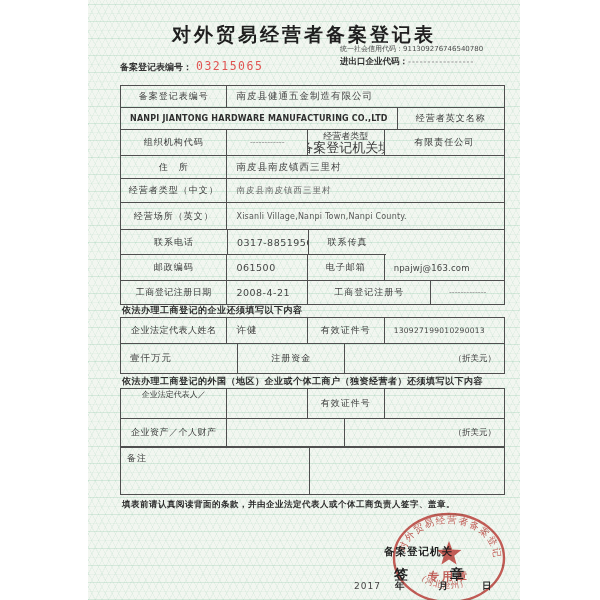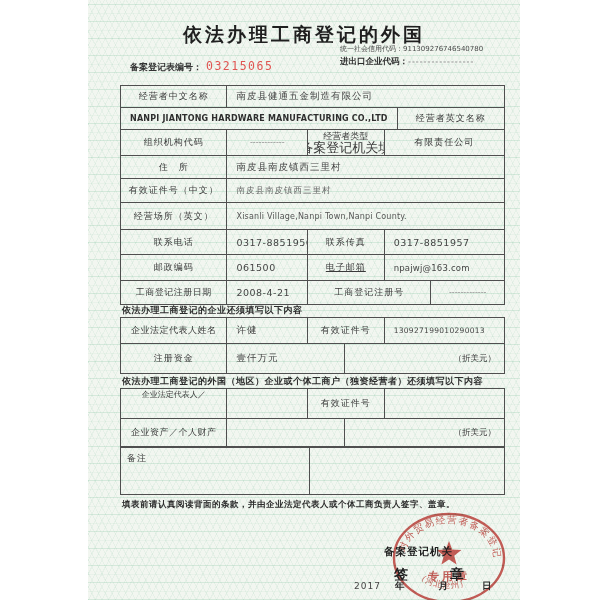--- a/index.html
+++ b/index.html
@@ -16,21 +16,21 @@
       repeating-linear-gradient(0deg, rgba(110,185,145,0.22) 0px, rgba(110,185,145,0.22) 1px, rgba(0,0,0,0) 1px, rgba(0,0,0,0) 17px),
       repeating-linear-gradient(63deg, rgba(120,190,155,0.10) 0px, rgba(120,190,155,0.10) 1px, rgba(0,0,0,0) 1px, rgba(0,0,0,0) 6px),
       repeating-linear-gradient(-63deg, rgba(120,190,155,0.10) 0px, rgba(120,190,155,0.10) 1px, rgba(0,0,0,0) 1px, rgba(0,0,0,0) 6px),
       repeating-linear-gradient(0deg, rgba(0,0,0,0) 0px, rgba(0,0,0,0) 8px, rgba(110,185,145,0.07) 8px, rgba(110,185,145,0.07) 9px, rgba(0,0,0,0) 9px, rgba(0,0,0,0) 17px);
   }
   .abs { position:absolute; }
   #title {
     left:0; top:22px; width:100%; text-align:center;
     font-size:19px; font-weight:bold; letter-spacing:3px; color:#1f1f1f;
   }
-  #hdr-left { left:42px; top:59px; font-size:9px; font-weight:bold; color:#333; white-space:nowrap;text-align:center; }
+  #hdr-left { left:32px; top:59px; font-size:9px; font-weight:bold; color:#333; white-space:nowrap;text-align:center; }
   #hdr-left .regno {
     font-family:"DejaVu Sans Mono","Liberation Mono",monospace;
     color:#e05552; font-size:11.5px; font-weight:normal; letter-spacing:1.5px; margin-left:4px;
   }
   #hdr-right { left:252px; top:44px; font-size:7px; color:#4a4a4a; line-height:1.5; white-space:nowrap; }
   #hdr-right .l2 { font-size:8.5px; font-weight:bold; color:#2c2c2c; }
   #hdr-right .blank { color:#9a9a9a; letter-spacing:1px; font-size:7px; }
 
   .tbl { position:absolute; left:32px; width:385px; border:1px solid #4f4f4f; box-sizing:border-box; }
   .row { display:flex; }
@@ -65,97 +65,96 @@
   #dateline .ymd span:last-child { margin-right:0; }
 
   #stamp-svg { left:302px; top:505px; z-index:2; opacity:0.82; mix-blend-mode:multiply; }
 </style>
 </head>
 <body>
 
 <div id="canvas">
   <div id="doc">
 
-    <div id="title" class="abs">依法办理工商登记的外国</div>
+    <div id="title" class="abs">对外贸易经营者备案登记表</div>
 
     <div id="hdr-left" class="abs">
       <span>备案登记表编号：</span><span class="regno">03215065</span>
     </div>
 
     <div id="hdr-right" class="abs">
       <div>
         <span>统一社会信用代码：</span><span>911309276746540780</span>
       </div>
       <div class="l2">
         <span>进出口企业代码：</span><span class="blank">-----------------</span>
       </div>
     </div>
 
     <div class="tbl" style="top:85px;">
       <div class="row" style="height:22px;">
-        <div class="cell lab" style="width:107px;">经营者中文名称</div>
+        <div class="cell lab" style="width:107px;">备案登记表编号</div>
         <div class="cell val" style="width:278px;">南皮县健通五金制造有限公司</div>
       </div>
       <div class="row" style="height:22px;">
         <div class="cell val val-en" style="width:278px;">NANPI JIANTONG HARDWARE MANUFACTURING CO.,LTD</div>
         <div class="cell lab" style="width:107px;">经营者英文名称</div>
       </div>
       <div class="row" style="height:26px;">
         <div class="cell lab" style="width:107px;">组织机构代码</div>
         <div class="cell dash" style="width:81px;">------------</div>
         <div class="cell two-line" style="width:77px;">
           <span>经营者类型</span>
           <span class="sub">（由备案登记机关填写）</span>
         </div>
         <div class="cell" style="width:120px; letter-spacing:1px;">有限责任公司</div>
       </div>
       <div class="row" style="height:23px;">
         <div class="cell lab" style="width:107px;">住　所</div>
         <div class="cell val" style="width:278px;">南皮县南皮镇西三里村</div>
       </div>
       <div class="row" style="height:24px;">
-        <div class="cell lab" style="width:107px;">有效证件号（中文）</div>
+        <div class="cell lab" style="width:107px;">经营者类型（中文）</div>
         <div class="cell val light" style="width:278px;">南皮县南皮镇西三里村</div>
       </div>
       <div class="row" style="height:27px;">
         <div class="cell lab" style="width:107px;">经营场所（英文）</div>
         <div class="cell val" style="width:278px; font-size:8px; letter-spacing:0.2px; color:#555;">Xisanli Village,Nanpi Town,Nanpi County.</div>
       </div>
       <div class="row" style="height:25px;">
         <div class="cell lab" style="width:107px;">联系电话</div>
         <div class="cell val num" style="width:81px;">0317-8851956</div>
         <div class="cell lab" style="width:77px;">联系传真</div>
-        <div class="cell val num" style="width:120px;">0317-8851957</div>
       </div>
       <div class="row" style="height:26px;">
         <div class="cell lab" style="width:107px;">邮政编码</div>
         <div class="cell val num" style="width:81px;">061500</div>
-        <div class="cell lab" style="width:77px;text-decoration:underline;">电子邮箱</div>
+        <div class="cell lab" style="width:77px;">电子邮箱</div>
         <div class="cell val" style="width:120px; font-size:8.5px; letter-spacing:0.2px;">npajwj@163.com</div>
       </div>
       <div class="row" style="height:23px;">
         <div class="cell lab" style="width:107px; letter-spacing:0.5px;">工商登记注册日期</div>
         <div class="cell val num" style="width:81px;">2008-4-21</div>
         <div class="cell lab" style="width:124px; letter-spacing:1px;">工商登记注册号</div>
         <div class="cell dash" style="width:73px;">-------------</div>
       </div>
     </div>
 
     <div class="abs section-head" style="top:304px;">依法办理工商登记的企业还须填写以下内容</div>
 
     <div class="tbl" style="top:317px;">
       <div class="row" style="height:26px;">
         <div class="cell lab" style="width:107px; letter-spacing:0.5px;">企业法定代表人姓名</div>
         <div class="cell val" style="width:81px;">许健</div>
         <div class="cell lab" style="width:77px;">有效证件号</div>
         <div class="cell val id-num" style="width:120px;">130927199010290013</div>
       </div>
       <div class="row" style="height:29px;">
+        <div class="cell val" style="width:118px;">壹仟万元</div>
         <div class="cell lab" style="width:107px;">注册资金</div>
-        <div class="cell val" style="width:118px;">壹仟万元</div>
         <div class="cell usd" style="width:160px;">（折美元）</div>
       </div>
     </div>
 
     <div class="abs section-head" style="top:375px;">依法办理工商登记的外国（地区）企业或个体工商户（独资经营者）还须填写以下内容</div>
 
     <div class="tbl" style="top:388px;">
       <div class="row" style="height:30px;">
         <div class="cell two-line" style="width:107px; font-size:8px;gap:28px;">
           <span>企业法定代表人／</span>

